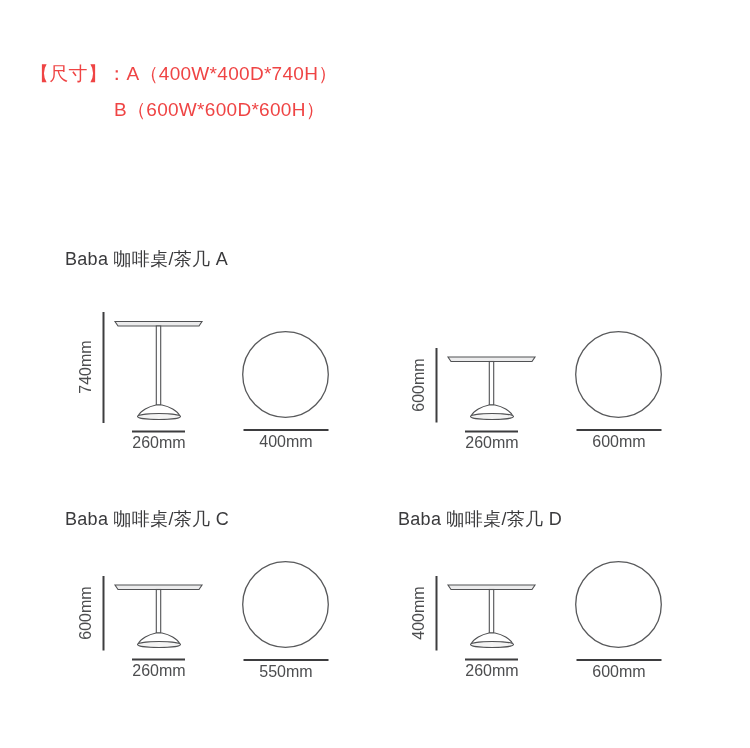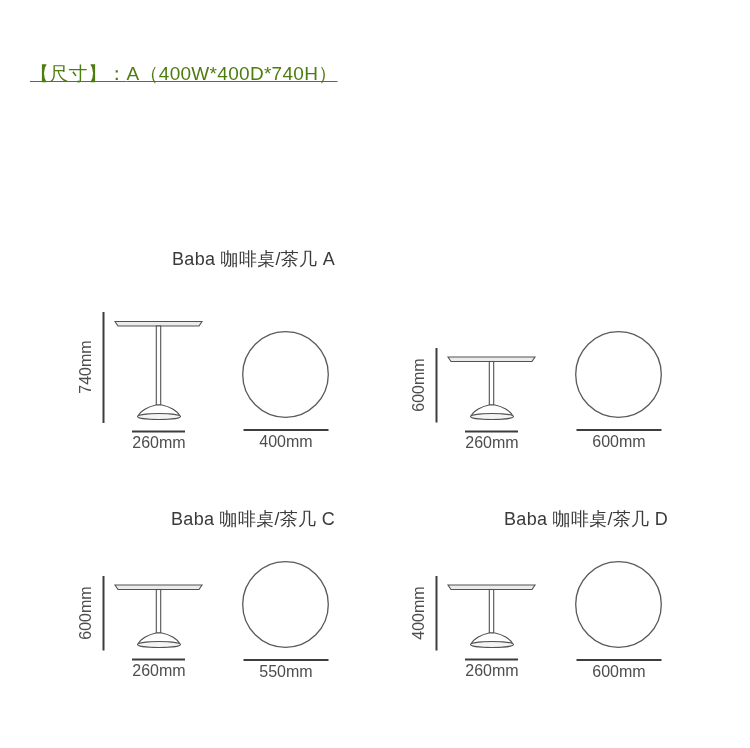--- a/index.html
+++ b/index.html
@@ -9,35 +9,34 @@
     background:#ffffff;
     font-family:"Liberation Sans","DejaVu Sans",sans-serif;
     color:#3a3a3c;
     overflow:hidden;
   }
   
   .size-header {
     position:absolute; left:30px; top:56px;
     font-size:19px; line-height:36px;
     letter-spacing:0.3px;
-    color:#4d7c0f;
+    color:#ef4444;
     white-space:nowrap;
-    text-decoration:underline;
   }
   .size-line { height:36px; }
   .size-line.cont { padding-left:84px; }
   
   .panel { position:absolute; width:270px; height:218px; }
   .panel-a, .panel-c { left:65px; }
   .panel-b, .panel-d { left:398px; }
   .panel-a, .panel-b { top:240px; }
   .panel-c, .panel-d { top:500px;text-decoration:underline; }
   .panel-title {
     position:absolute; top:7px; left:0; width:100%;
-    text-align:right;
+    text-align:left;
     font-size:18px; color:#3a3a3c;
     letter-spacing:0.3px;
   }
   .side-svg { position:absolute; left:10px; width:135px; height:150px; }
   .top-svg  { position:absolute; left:171px; width:100px; height:130px; }
   .row1 .side-svg { top:65px; }
   .row1 .top-svg  { top:88px; }
   .row2 .side-svg { top:33px; }
   .row2 .top-svg  { top:58px; }
   
@@ -52,20 +51,21 @@
     font-size:16px; fill:#4c4d4f;
   }
 </style>
 </head>
 <body>
 
 <div class="size-header">
   <div class="size-line">
     <span>【尺寸】：</span><span>A（400W*400D*740H）</span>
   </div>
+  <div class="size-line cont">B（600W*600D*600H）</div>
 </div>
 
 <div class="panel panel-a row1">
   <div class="panel-title">Baba 咖啡桌/茶几 A</div>
   <svg class="side-svg" viewBox="0 0 135 150">
     <line class="dim" x1="28.5" y1="7" x2="28.5" y2="118"></line>
     <polygon class="slab" points="40,16.5 127,16.5 124,21 43,21"></polygon>
     <rect class="col" x="81.3" y="21" width="4.4" height="79"></rect>
     <path class="bodyp" d="M81,100 C74,101.5 65.5,105.5 63,111.5 L105,111.5 C102.5,105.5 94,101.5 87,100 Z"></path>
     <ellipse class="rim" cx="84" cy="111.5" rx="21.5" ry="3"></ellipse>

